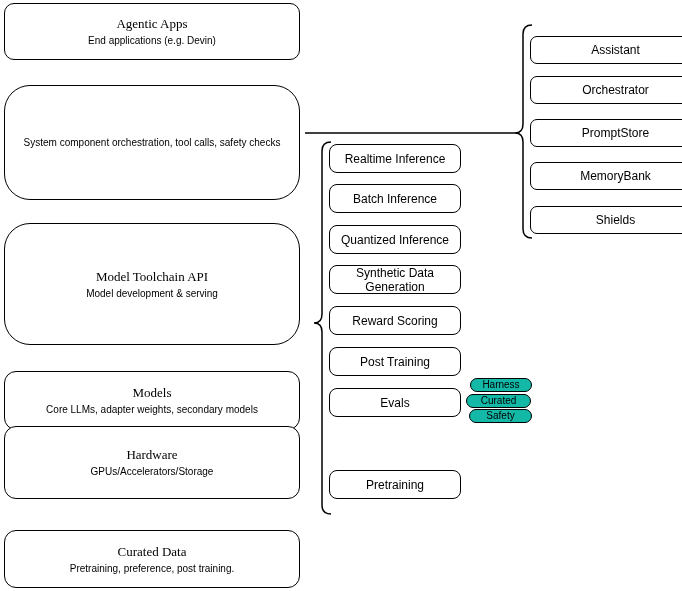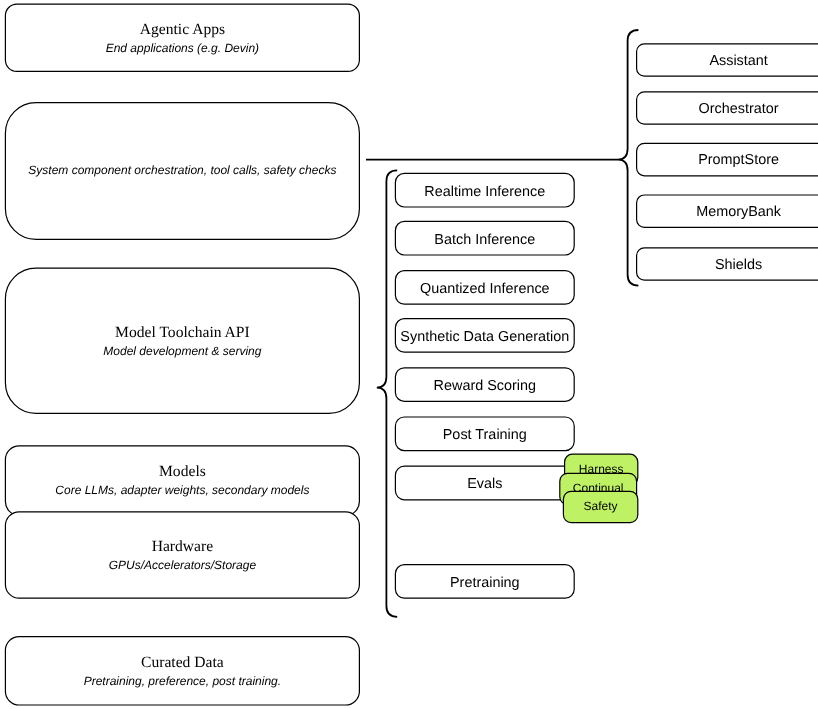--- a/index.html
+++ b/index.html
@@ -29,26 +29,26 @@
     border: 1.5px solid #000000;
     background: #ffffff;
     display: flex;
     flex-direction: column;
     align-items: center;
     justify-content: center;
     gap: 4px;
     text-align: center;
   }
   .ltitle { font-size: 13px; line-height: 15px; font-family: Liberation Serif, serif; }
-  .lsub   { font-size: 10px; line-height: 12px; font-style: italic; }
+  .lsub   { font-size: 10px; line-height: 12px; }
   
   .mbox {
     position: absolute;
     left: 329px;
-    width: 150px;
+    width: 132px;
     height: 29px;
     border: 1.5px solid #000000;
     border-radius: 8px;
     background: #ffffff;
     display: flex;
     align-items: center;
     justify-content: center;
     font-size: 12px;
     text-align: center;
   }
@@ -63,24 +63,24 @@
     background: #ffffff;
     display: flex;
     align-items: center;
     justify-content: center;
     font-size: 12px;
     text-align: center;
   }
   
   .pill {
     position: absolute;
-    height: 27px;
+    height: 14px;
     border: 1.3px solid #000000;
     border-radius: 7px;
-    background: #bef264;
+    background: #14b8a6;
     display: flex;
     align-items: center;
     justify-content: center;
     font-size: 10px;
     line-height: 10px;
     z-index: 3;
   }
 </style>
 </head>
 <body>
@@ -128,21 +128,21 @@
   <div class="mbox" style="top:144px">Realtime Inference</div>
   <div class="mbox" style="top:184px">Batch Inference</div>
   <div class="mbox" style="top:225px">Quantized Inference</div>
   <div class="mbox" style="top:265px">Synthetic Data Generation</div>
   <div class="mbox" style="top:306px">Reward Scoring</div>
   <div class="mbox" style="top:347px">Post Training</div>
   <div class="mbox" style="top:388px">Evals</div>
   <div class="mbox" style="top:470px">Pretraining</div>
 
   <div class="pill" style="left:470px; top:378px; width:62px">Harness</div>
-  <div class="pill" style="left:466px; top:394px; width:65px">Continual</div>
+  <div class="pill" style="left:466px; top:394px; width:65px">Curated</div>
   <div class="pill" style="left:469px; top:409px; width:63px">Safety</div>
 
   <div class="rbox" style="top:36px">Assistant</div>
   <div class="rbox" style="top:76px">Orchestrator</div>
   <div class="rbox" style="top:119px">PromptStore</div>
   <div class="rbox" style="top:162px">MemoryBank</div>
   <div class="rbox" style="top:206px">Shields</div>
 
 </div>
 

